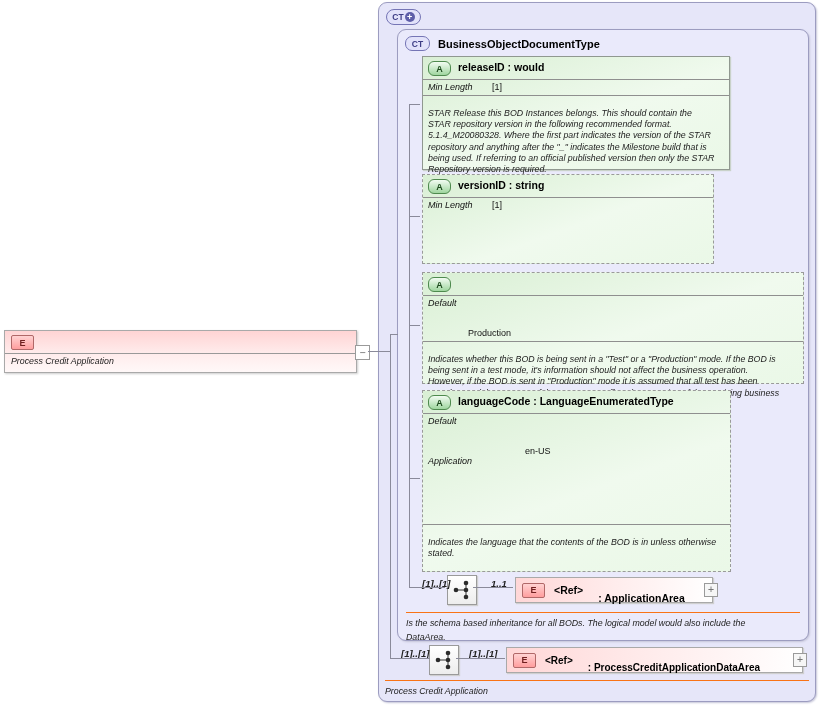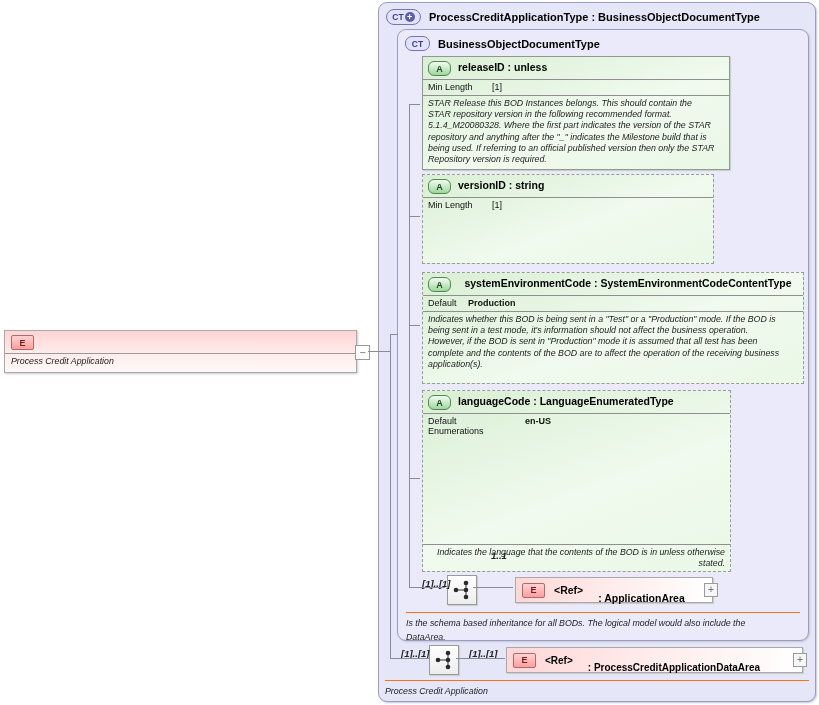--- a/index.html
+++ b/index.html
@@ -36,24 +36,24 @@
   .attr-box{position:absolute;display:flex;flex-direction:column;
             background:linear-gradient(160deg,#d9efd4 0%,#f0faee 55%,#eaf8e7 100%);
             border:1px solid #909890;box-shadow:1px 1px 1px #c9d2c9;}
   .attr-box.dashed{border:1px dashed #9a9a9a;box-shadow:none;}
   .attr-head{display:flex;align-items:flex-start;gap:7px;padding:4px 5px 3px 5px;
              font-size:10.5px;font-weight:bold;color:#000;}
   .attr-head .attr-title{line-height:12px;}
   .attr-head .wrap-center{text-align:center;word-break:break-all;flex:1;}
   .facet-block{border-top:1px solid #8f8f8f;padding:2px 5px 3px 5px;font-size:9px;color:#111;}
   .facet-row{display:flex;align-items:flex-start;}
-  .facet-label{color:#111;flex:0 0 auto;}
-  .facet-value{font-weight:bold;color:#111;}
+  .facet-label{font-style:italic;color:#111;flex:0 0 auto;}
+  .facet-value{font-weight:normal;color:#111;margin-top:30px;}
   .enum-list{color:#999;line-height:11px;}
-  .attr-note{border-top:1px solid #8f8f8f;padding:2px 5px;font-size:8.8px;line-height:11.2px;
+  .attr-note{border-top:1px solid #8f8f8f;padding:12px 5px;font-size:8.8px;line-height:11.2px;
              font-style:italic;color:#222;white-space:pre-wrap;flex:1;}
 
   
   .el-box{position:absolute;background:linear-gradient(180deg,#ffd4d4 0%,#ffecec 55%,#fff8f8 100%);
           border:1px solid #a9a9a9;box-shadow:1px 1px 2px #cccccc;}
   .el-head{display:flex;align-items:center;gap:8px;padding:4px 6px 3px 6px;
            font-size:10.5px;font-weight:bold;color:#000;}
   .el-note{border-top:1px solid #999;padding:2px 6px 1px 6px;font-size:8.8px;
            font-style:italic;color:#222;}
 
@@ -91,33 +91,32 @@
     </div>
     <div class="el-note">Process Credit Application</div>
   </div>
 
   <div class="ct-box" style="left:378px;top:2px;width:436px;height:698px;">
     <div class="box-head">
       <span class="badge-ctp">
         <span>CT</span>
           <span class="plus-circle">+</span>
       </span>
-      <span>ProcessCreditApplicationType : BusinessObjectDocumentType</span>
     </div>
 
     <div class="ct-box inner" style="left:18px;top:26px;width:410px;height:610px;">
       <div class="box-head">
         <span class="badge-ct">CT</span>
         <span>BusinessObjectDocumentType</span>
       </div>
 
       <div class="attr-box" style="left:24px;top:26px;width:306px;height:112px;">
         <div class="attr-head">
           <span class="badge-a">A</span>
-          <span class="attr-title">releaseID : unless</span>
+          <span class="attr-title">releaseID : would</span>
         </div>
         <div class="facet-block">
           <div class="facet-row">
             <span class="facet-label" style="width:64px;">Min Length</span>
             <span>[1]</span>
           </div>
         </div>
         <div class="attr-note">STAR Release this BOD Instances belongs. This should contain the
 STAR repository version in the following recommended format.
 5.1.4_M20080328. Where the first part indicates the version of the STAR
@@ -135,21 +134,20 @@
           <div class="facet-row">
             <span class="facet-label" style="width:64px;">Min Length</span>
             <span>[1]</span>
           </div>
         </div>
       </div>
 
       <div class="attr-box dashed" style="left:24px;top:242px;width:380px;height:110px;">
         <div class="attr-head">
           <span class="badge-a">A</span>
-          <span class="attr-title wrap-center">systemEnvironmentCode : SystemEnvironmentCodeContentType</span>
         </div>
         <div class="facet-block">
           <div class="facet-row">
             <span class="facet-label" style="width:40px;">Default</span>
             <span class="facet-value">Production</span>
           </div>
         </div>
         <div class="attr-note">Indicates whether this BOD is being sent in a "Test" or a "Production" mode. If the BOD is
 being sent in a test mode, it's information should not affect the business operation.
 However, if the BOD is sent in "Production" mode it is assumed that all test has been
@@ -161,39 +159,39 @@
         <div class="attr-head">
           <span class="badge-a">A</span>
           <span class="attr-title">languageCode : LanguageEnumeratedType</span>
         </div>
         <div class="facet-block" style="flex:1;">
           <div class="facet-row">
             <span class="facet-label" style="width:97px;">Default</span>
             <span class="facet-value">en-US</span>
           </div>
           <div class="facet-row">
-            <span class="facet-label" style="width:97px;">Enumerations</span>
-          </div>
-        </div>
-        <div class="attr-note" style="flex:0 0 auto;text-align:right;">Indicates the language that the contents of the BOD is in unless otherwise
+            <span class="facet-label" style="width:97px;">Application</span>
+          </div>
+        </div>
+        <div class="attr-note" style="flex:0 0 auto;">Indicates the language that the contents of the BOD is in unless otherwise
 stated.</div>
       </div>
 
       <div class="seq-box" style="left:49px;top:545px;">
         <svg width="26" height="26" viewBox="0 0 26 26">
           <line x1="7" y1="13" x2="17" y2="13" stroke="#555" stroke-width="1.2"></line>
           <line x1="17" y1="6" x2="17" y2="20" stroke="#555" stroke-width="1.2"></line>
           <circle cx="7" cy="13" r="2.3" fill="#2a2a2a"></circle>
           <circle cx="17" cy="6" r="2.3" fill="#2a2a2a"></circle>
           <circle cx="17" cy="13" r="2.3" fill="#2a2a2a"></circle>
           <circle cx="17" cy="20" r="2.3" fill="#2a2a2a"></circle>
         </svg>
       </div>
       <div class="card" style="left:24px;top:548px;">[1]..[1]</div>
-      <div class="card" style="left:93px;top:520px;">1..1</div>
+      <div class="card" style="left:93px;top:548px;">1..1</div>
 
       <div class="eref-box" style="left:117px;top:547px;width:186px;height:24px;">
         <span class="badge-e">E</span>
         <span class="ref-label">&lt;Ref&gt;</span>
         <span class="ref-type">: ApplicationArea</span>
       </div>
       <div class="toggle" style="left:306px;top:553px;width:12px;height:12px;">+</div>
 
       <div class="section-note" style="left:8px;top:582px;width:394px;">Is the schema based inheritance for all BODs. The logical model would also include the
 DataArea.</div>

